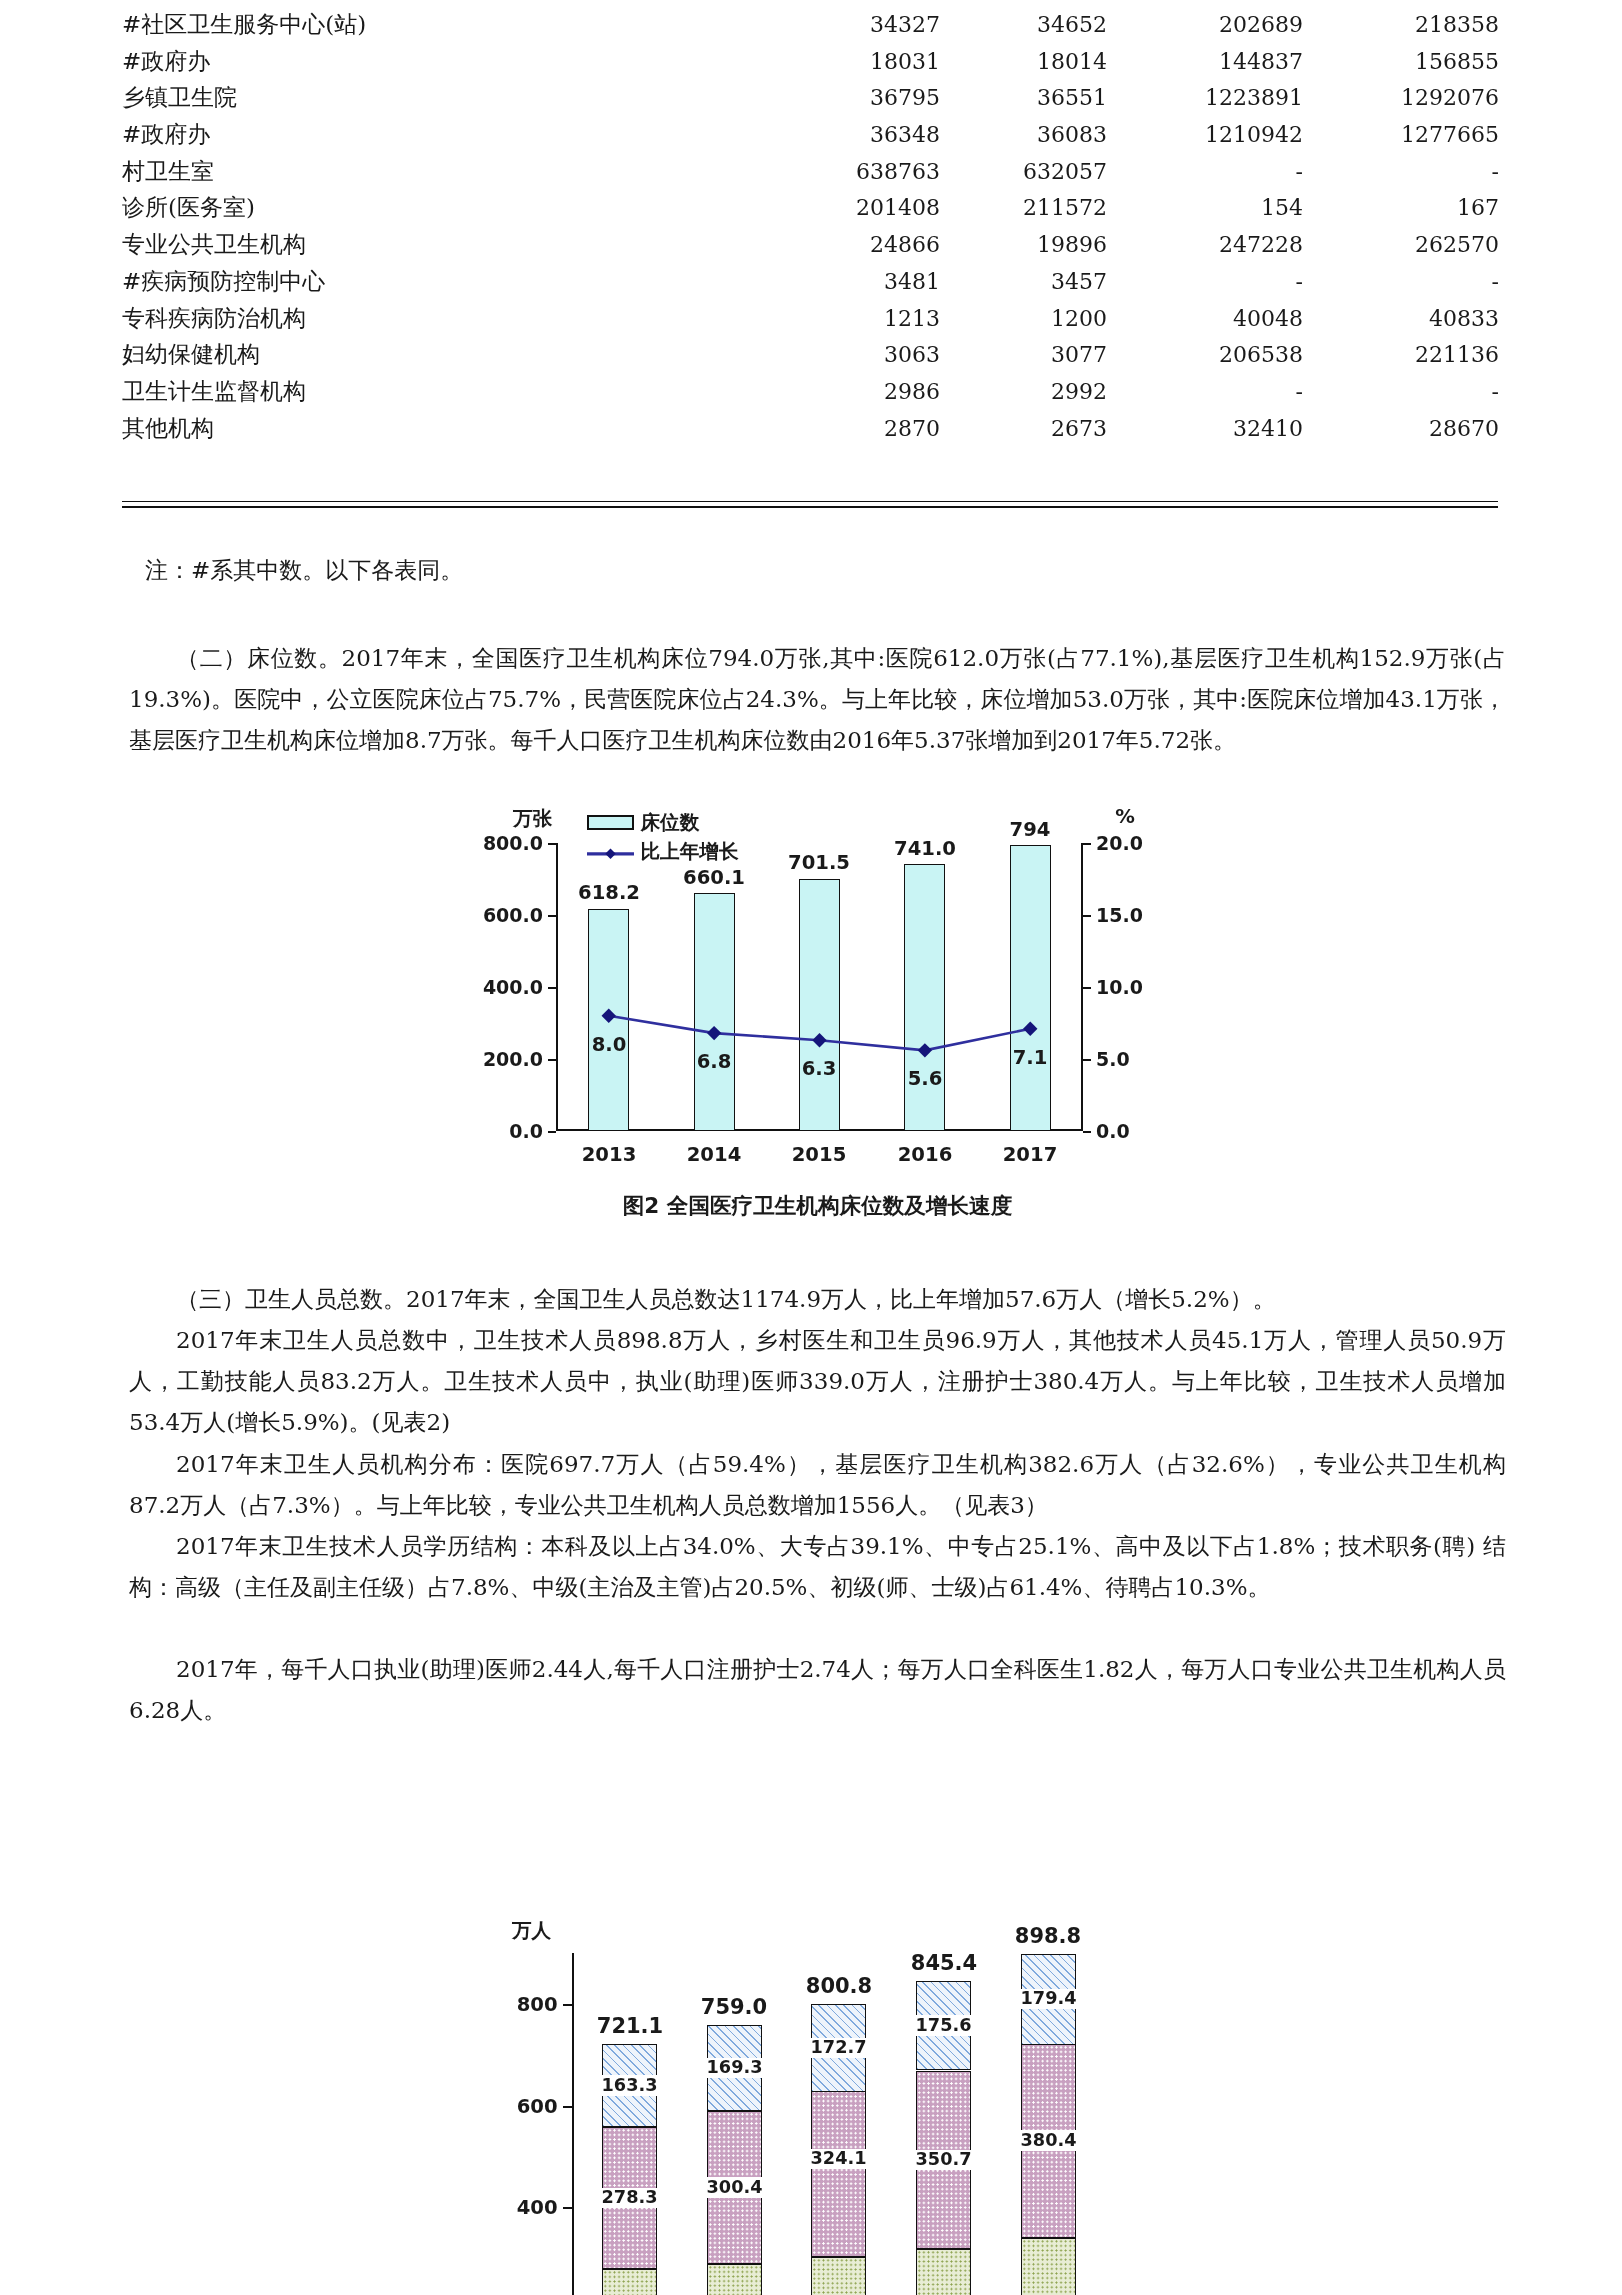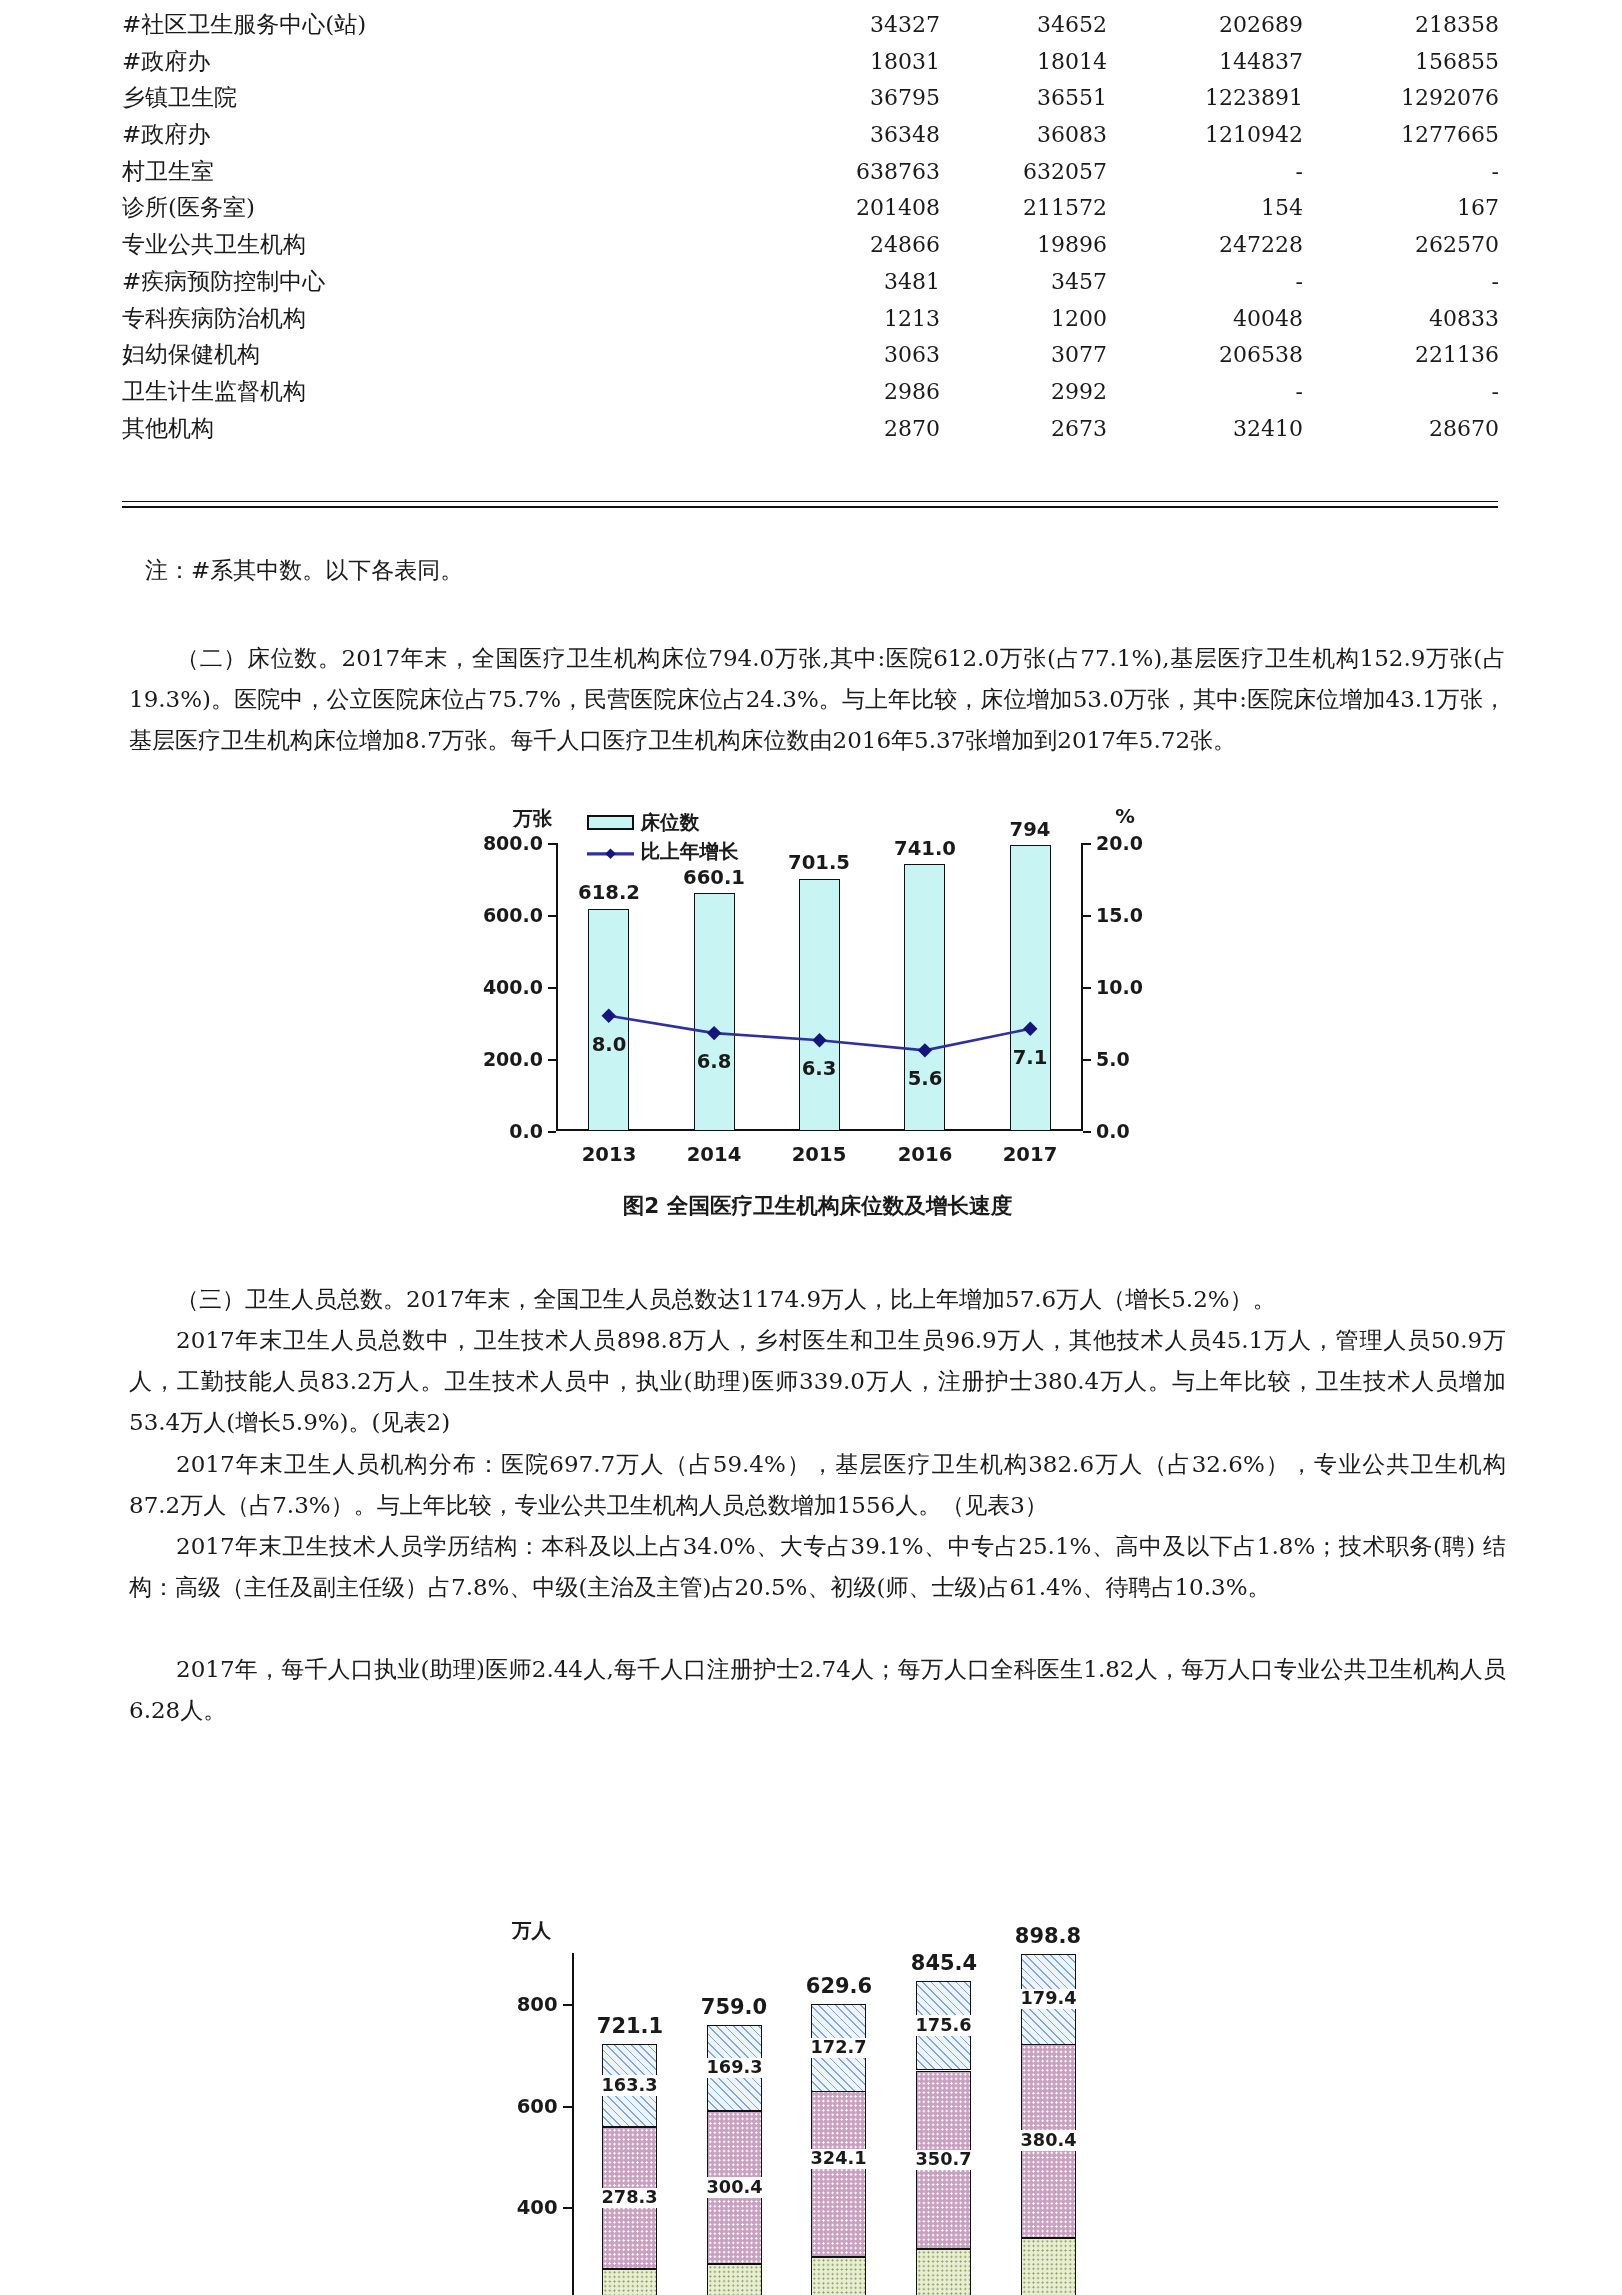--- a/index.html
+++ b/index.html
@@ -316,21 +316,21 @@
         <div class="toplab3" style="left: 162px; top: 42px;">759.0</div>
         <div class="stack" style="left: 239px; bottom: 0px; top: 51px; height: 407px;">
           <div class="seg s0" style="bottom: 0px; height: 154px;"></div>
           <div class="seg s1" style="bottom: 154px; height: 196px;">
             <span>324.1</span>
           </div>
           <div class="seg s2" style="bottom: 319px; height: 88px;">
             <span>172.7</span>
           </div>
         </div>
-        <div class="toplab3" style="left: 267px; top: 21px;">629.6</div>
+        <div class="toplab3" style="left: 267px; top: 21px;">800.8</div>
         <div class="stack" style="left: 344px; bottom: 0px; top: 28px; height: 430px;">
           <div class="seg s0" style="bottom: 0px; height: 162px;"></div>
           <div class="seg s1" style="bottom: 162px; height: 178px;">
             <span>350.7</span>
           </div>
           <div class="seg s2" style="bottom: 341px; height: 89px;">
             <span>175.6</span>
           </div>
         </div>
         <div class="toplab3" style="left: 372px; top: -2.3px;">845.4</div>

